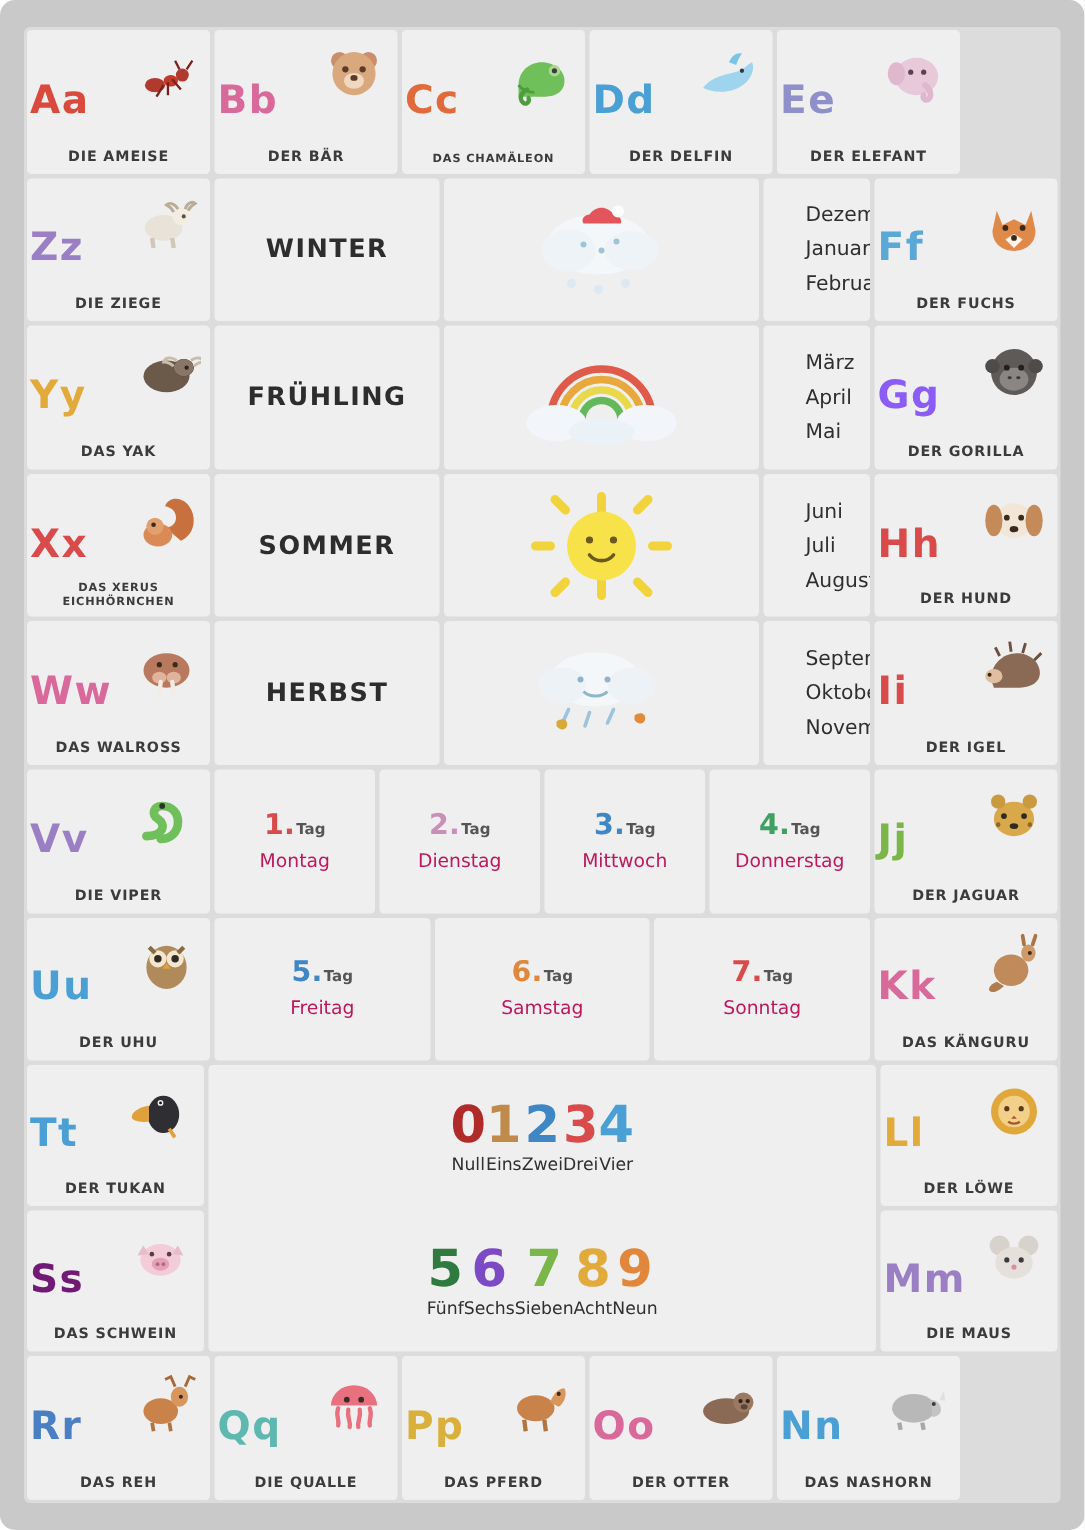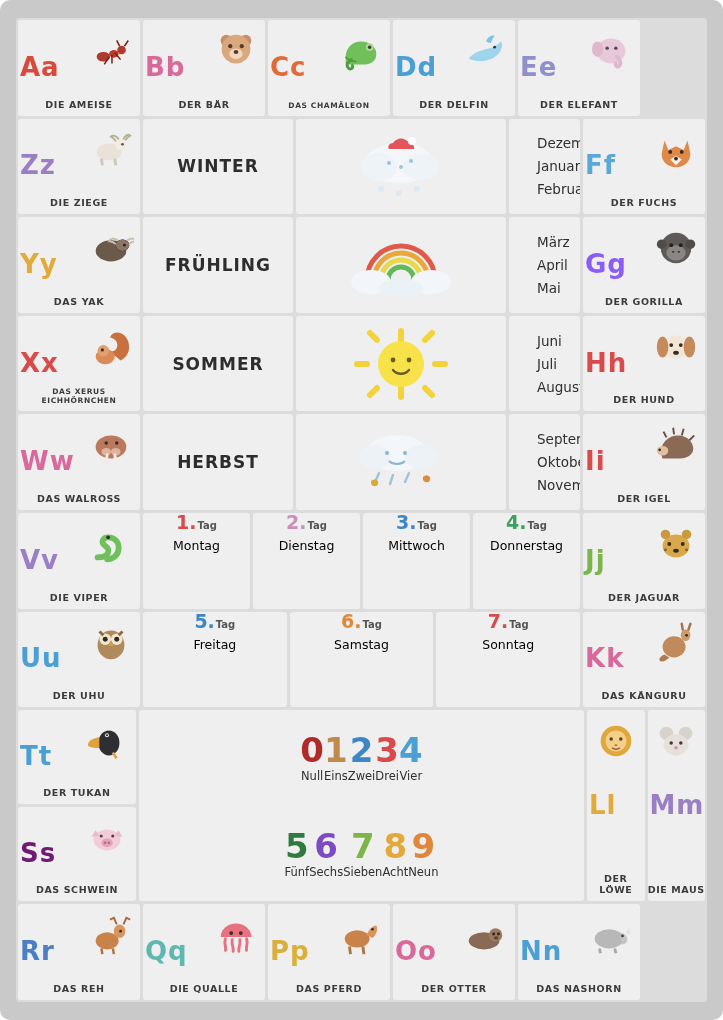--- a/index.html
+++ b/index.html
@@ -80,26 +80,26 @@
     gap:7px;
     padding-left:28px;
     align-items:flex-start;
   }
   .months span{font-size:13.5px;color:#2f2f2f;}
 
   
   .day-cell{
     flex:1;
     display:flex;flex-direction:column;
-    align-items:center;justify-content:flex-start;
+    align-items:center;justify-content:center;
     gap:6px;
   }
   .day-num{font-weight:bold;font-size:19px;line-height:1;}
   .day-num .tag{font-size:10px;font-weight:bold;margin-left:1px;color:#555;}
-  .day-name{font-size:12.5px;color:#000000;}
+  .day-name{font-size:12.5px;color:#be185d;}
 
   
   .numbers-block{flex:1;display:flex;flex-direction:column;}
   .num-row{flex:1;display:flex;}
   .num-cell{flex:1;display:flex;flex-direction:column;align-items:center;justify-content:center;gap:2px;}
   .num-glyph{font-weight:bold;font-size:34px;line-height:1;}
   .num-word{font-size:11.5px;color:#2f2f2f;}
 </style>
 </head>
 <body>
@@ -533,21 +533,21 @@
             <div class="num-glyph" style="color:#e2a93b">8</div>
             <div class="num-word">Acht</div>
           </div>
           <div class="num-cell">
             <div class="num-glyph" style="color:#e0873b">9</div>
             <div class="num-word">Neun</div>
           </div>
         </div>
       </div>
 
-      <div style="flex:0 0 118px;display:flex;gap:3px;">
+      <div style="flex:0 0 118px;display:flex;flex-direction:column;gap:3px;">
         <div class="cell letter-cell" style="flex:1;">
           <div class="letters" style="color:#e2a93b">Ll</div>
           <div class="animal">
               <svg viewBox="0 0 48 48">
                 <circle cx="24" cy="24" r="16" fill="#e0a83b"></circle>
                 <circle cx="24" cy="24" r="11" fill="#f2d08a"></circle>
                 <circle cx="19" cy="22" r="1.8" fill="#5a3b1c"></circle>
                 <circle cx="29" cy="22" r="1.8" fill="#5a3b1c"></circle>
                 <path d="M24 27l-2 2h4z" fill="#a8552f"></path>
                 <path d="M20 31c2 2 6 2 8 0" stroke="#a8552f" stroke-width="1.6" fill="none"></path>

